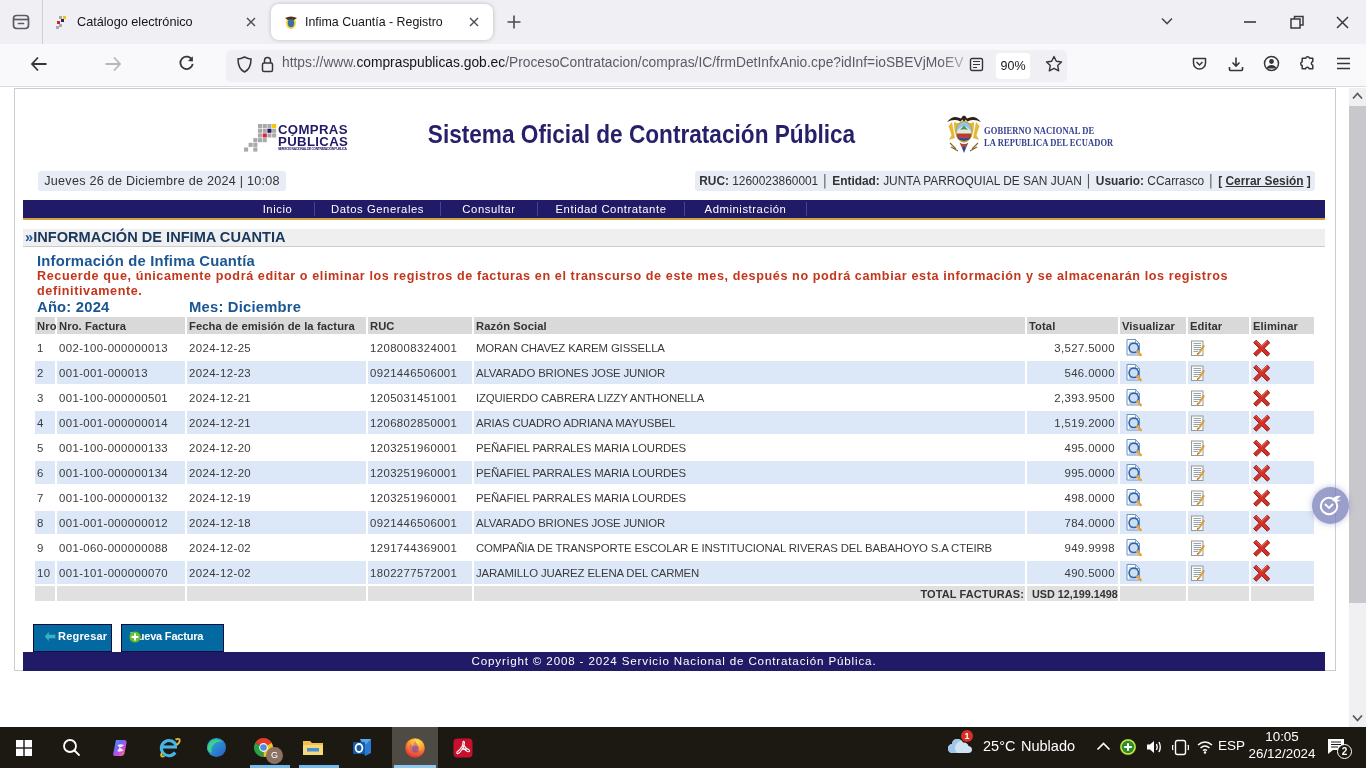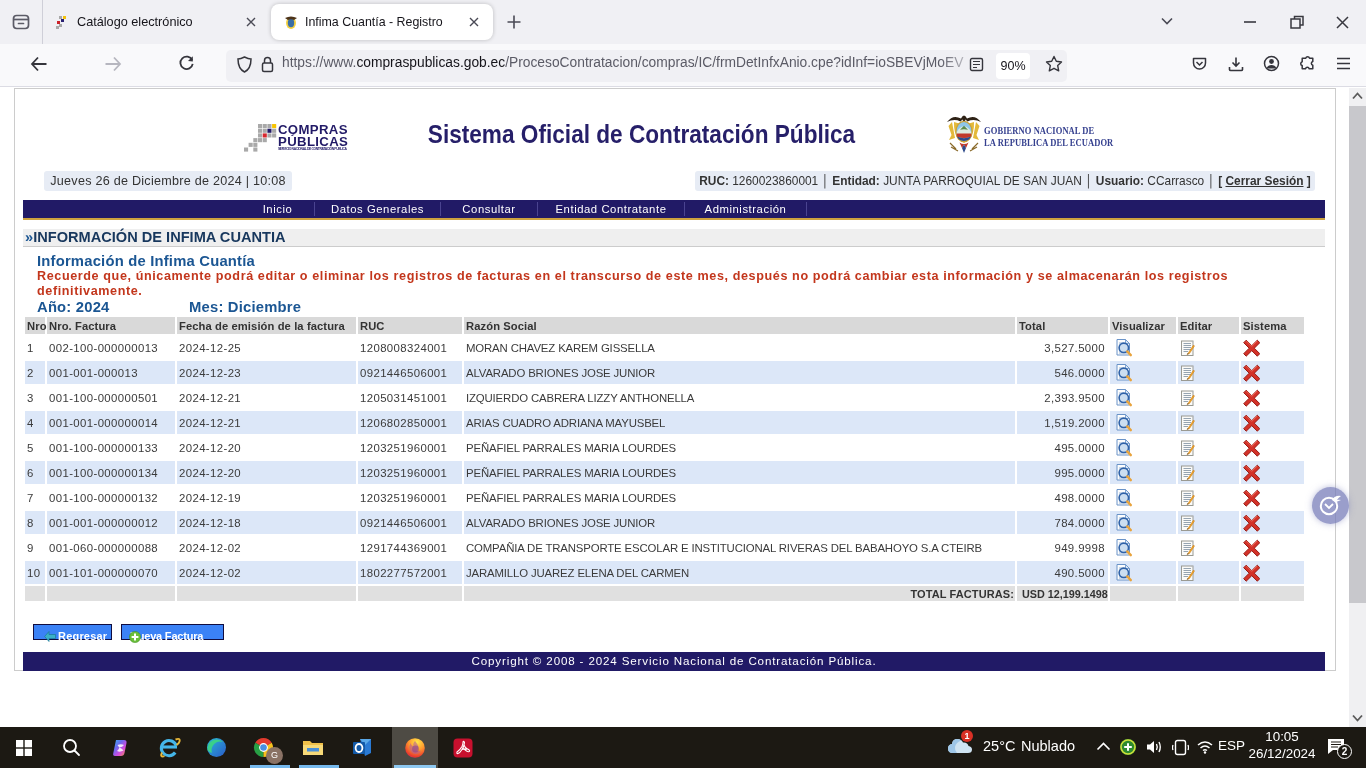--- a/index.html
+++ b/index.html
@@ -14,42 +14,42 @@
   #tab2 { left:271px; top:4px; width:222px; height:36px; background:#fff; border-radius:8px; box-shadow:0 0 4px rgba(0,0,0,.22); }
   #toolbar { left:0; top:44px; width:1366px; height:43px; background:#f9f9fb; border-bottom:1px solid #dcdce4; }
   #urlbar { left:226px; top:50px; width:841px; height:32px; background:#f0f0f4; border-radius:5px; }
   #zoomchip { left:996px; top:53px; width:34px; height:26px; background:#fff; border-radius:4px; font-size:12.5px; color:#15141a; text-align:center; line-height:26px; }
   .urltxt { font-size:13.8px; color:#5b5b66; white-space:nowrap; }
   .urltxt b { color:#15141a; font-weight:normal; }
   
   #pagebox { left:14px; top:88px; width:1322px; height:583px; border:1px solid #ccc; background:#fff; }
   #vscroll { left:1349px; top:88px; width:17px; height:639px; background:#f0f0f2; }
   #vthumb { left:1351px; top:106px; width:13px; height:497px; background:#c8c8cc; border-radius:0px; left:1349px; width:17px; }
-  #datebar { left:44px; top:171px; width:248px; height:20px; background:#e7ecf5; border-radius:3px; font-size:12.6px; color:#333; line-height:20px; text-align:center; letter-spacing:.25px; }
+  #datebar { left:38px; top:171px; width:248px; height:20px; background:#e7ecf5; border-radius:3px; font-size:12.6px; color:#333; line-height:20px; text-align:center; letter-spacing:.25px; }
   #infobar { left:695px; top:171px; width:620px; height:20px; background:#e7ecf5; border-radius:3px; font-size:11.9px; color:#333; line-height:20px; text-align:center; letter-spacing:0; white-space:nowrap; }
   #navbar { left:23px; top:200px; width:1302px; height:20px; background:#211a66; border-bottom:2px solid #cda23f; }
   .nav-item { position:absolute; top:0; height:32px; line-height:18px; color:#fff; font-size:11.3px; letter-spacing:.55px; text-align:center; }
   .nav-sep { position:absolute; top:2px; width:1px; height:14px; background:#4a4490; }
   #hdrbar { left:23px; top:229px; width:1302px; height:18px; background:#efefef; border-bottom:1px solid #ccc; font-size:14.6px; font-weight:bold; color:#17375d; line-height:17px; letter-spacing:0; }
   #subhdr { left:37px; top:253px; font-size:14.8px; font-weight:bold; color:#1b5693; letter-spacing:.2px; }
   #redtxt { left:37px; top:269px; width:1200px; font-size:12.6px; font-weight:bold; color:#c3361c; line-height:14.5px; letter-spacing:.6px; }
   #anio { left:37px; top:299px; font-size:14.8px; font-weight:bold; color:#1b5693; letter-spacing:.2px; }
   #mes  { left:189px; top:299px; font-size:14.8px; font-weight:bold; color:#1b5693; letter-spacing:.2px; }
   
-  #tbl { left:23px; top:315px; border-collapse:separate; border-spacing:2px; font-size:11.4px; color:#3b3b3b; table-layout:fixed; width:1283px; }
+  #tbl { left:33px; top:315px; border-collapse:separate; border-spacing:2px; font-size:11.4px; color:#3b3b3b; table-layout:fixed; width:1283px; }
   #tbl th { background:#d9d9d9; font-size:11.2px; font-weight:bold; color:#333; text-align:left; height:17px; padding:0 0 0 2px; white-space:nowrap; letter-spacing:.1px; }
   #tbl td { height:23px; padding:0 0 0 2px; white-space:nowrap; letter-spacing:.38px; overflow:hidden; }
   #tbl td:nth-child(5) { letter-spacing:-0.15px; }
   #tbl tr.alt td { background:#dce7f8; }
   #tbl td.r { text-align:right; padding-right:3px; }
   #tbl tr.tot td { background:#e0e0e0; height:15px; font-weight:bold; color:#333; font-size:11px; letter-spacing:.1px; }
   .c1{width:20px;} .c2{width:128px;} .c3{width:179px;} .c4{width:104px;} .c5{width:551px;} .c6{width:91px;} .c7{width:66px;} .c8{width:61px;} .c9{width:63px;}
   .ic { vertical-align:middle; }
   
-  .btn { position:absolute; height:16px; background:#3b82f6; border:1px solid #100d40; color:#fff; font-size:11px; font-weight:bold; line-height:22px; letter-spacing:.2px; white-space:nowrap; }
+  .btn { position:absolute; height:28px; background:#0369a1; border:1px solid #100d40; color:#fff; font-size:11px; font-weight:bold; line-height:22px; letter-spacing:.2px; white-space:nowrap; }
   #footer { left:23px; top:652px; width:1302px; height:19px; background:#211a66; color:#fff; font-size:11.6px; line-height:18px; text-align:center; letter-spacing:.85px; }
   
   #taskbar { left:0; top:727px; width:1366px; height:41px; background:#1c1913; }
   .tbtxt { color:#fff; font-size:14.5px; }
   .runline { position:absolute; top:765px; height:3px; background:#76b9ed; }
 </style>
 </head>
 <body>
 
 <div class="abs" id="tabbar"></div>
@@ -261,21 +261,21 @@
   <tbody>
       <tr>
     <th class="c1">Nro</th>
         <th class="c2">Nro. Factura</th>
         <th class="c3">Fecha de emisión de la factura</th>
         <th class="c4">RUC</th>
         <th class="c5">Razón Social</th>
         <th class="c6">Total</th>
         <th class="c7">Visualizar</th>
         <th class="c8">Editar</th>
-        <th class="c9">Sistema</th>
+        <th class="c9">Eliminar</th>
   </tr>
   <tr>
         <td>1</td>
         <td>002-100-000000013</td>
         <td>2024-12-25</td>
         <td>1208008324001</td>
         <td>MORAN CHAVEZ KAREM GISSELLA</td>
         <td class="r">3,527.5000</td>
         <td><svg class="ic" width="17" height="18" style="margin-left:4px">
             <use href="#ic-view"></use>

